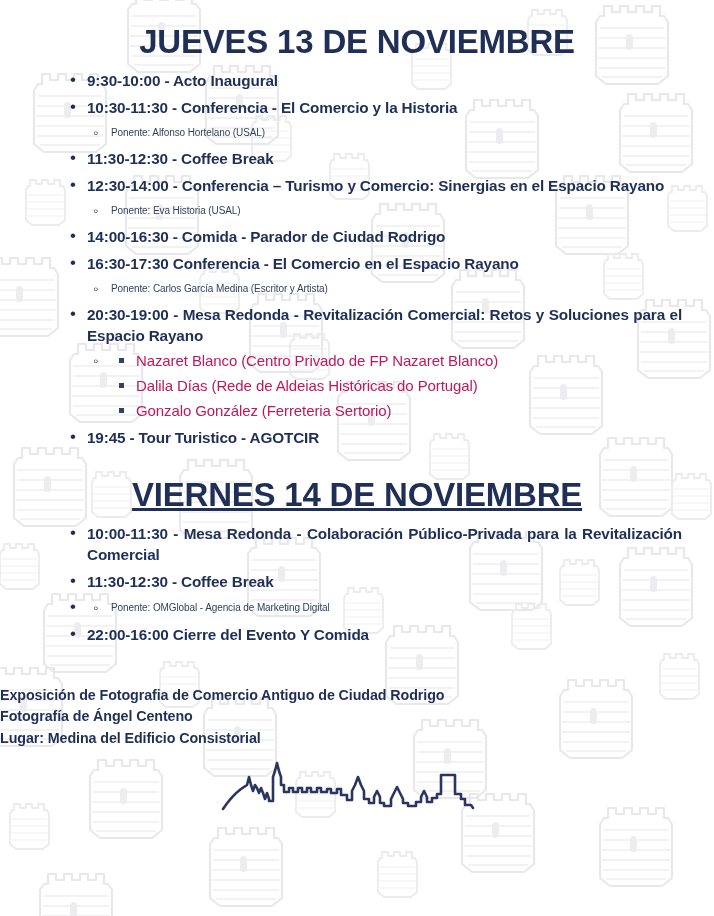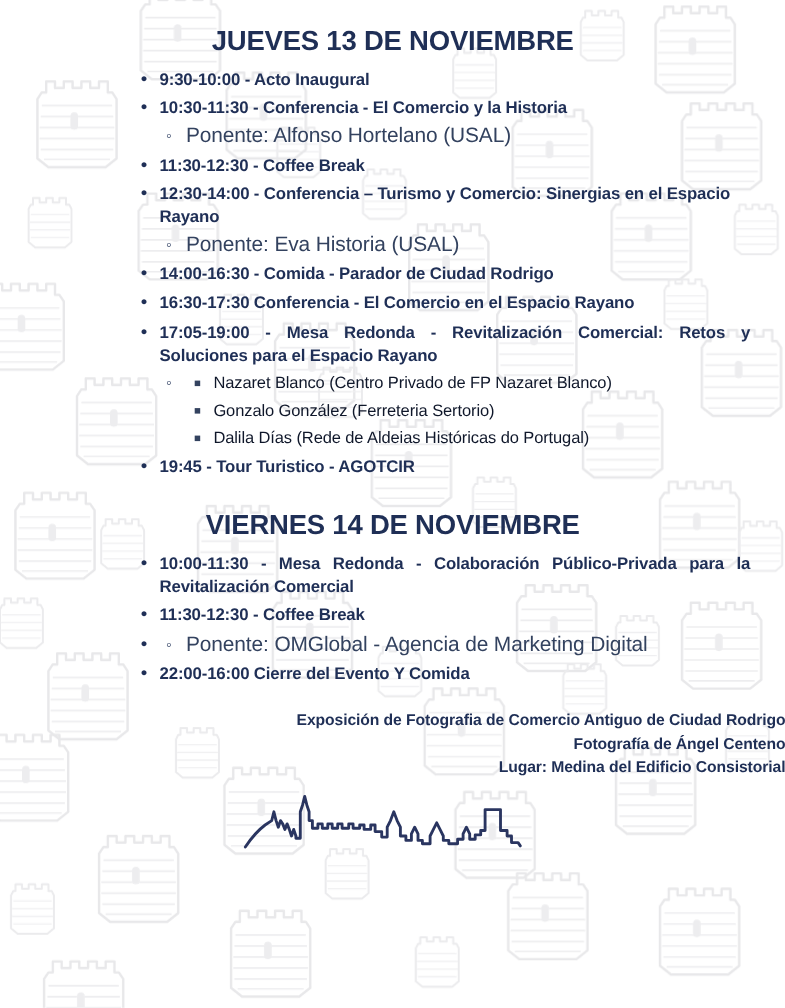--- a/index.html
+++ b/index.html
@@ -31,28 +31,28 @@
     position: relative;
     z-index: 1;
     width: 714px;
     height: 916px;
     box-sizing: border-box;
     padding: 0;
   }
 
   .day-title {
     text-align: center;
-    font-size: 25px;
+    font-size: 33px;
     font-weight: bold;
     letter-spacing: -0.2px;
     color: #1f2f56;
     line-height: 1.1;
   }
   #day1-title { margin: 24px 0 10px 0; }
-  #day2-title { margin: 29px 0 10px 0; }
+  #day2-title { margin: 29px 0 10px 0; text-decoration: underline; }
 
   ul.lvl1 {
     list-style: none;
     margin: 0;
     padding: 0;
   }
   ul.lvl1 > li {
     position: relative;
     padding-left: 27px;
     margin: 0 0 5.5px 0;
@@ -91,21 +91,21 @@
   ul.lvl2 > li::before {
     content: "\25E6";
     position: absolute;
     left: 6px;
     top: 0px;
     font-size: 15px;
     line-height: 21px;
     color: #3a4a6b;
   }
   .l2-text {
-    font-size: 19px;
+    font-size: 10px;
     font-weight: normal;
     line-height: 21px;
     color: #33425f;
     letter-spacing: -0.1px;
   }
 
   ul.lvl3 {
     list-style: none;
     margin: 3px 0 2px 0;
     padding: 0;
@@ -121,32 +121,32 @@
     left: 8px;
     top: 8px;
     width: 5px;
     height: 5px;
     background: #33425f;
   }
   .l3-text {
     font-size: 15px;
     font-weight: normal;
     line-height: 21px;
-    color: #0f172a;
+    color: #be185d;
     letter-spacing: -0.1px;
   }
 
   .lists-wrap {
-    padding: 0 32px 0 118px;
+    padding: 0 32px 0 60px;
   }
 
   
   #footer {
-    margin-top: 22px;
-    text-align: right;
+    margin-top: 40px;
+    text-align: left;
     color: #1f2f56;
   }
   #footer .fline {
     font-size: 14.3px;
     font-weight: bold;
     line-height: 21.5px;
     letter-spacing: -0.1px;
   }
 
   #skyline-wrap {
@@ -272,35 +272,40 @@
           </li>
         </ul>
       </li>
 
       <li>
         <div class="l1-text">14:00-16:30 - Comida - Parador de Ciudad Rodrigo</div>
       </li>
 
       <li>
         <div class="l1-text">16:30-17:30 Conferencia - El Comercio en el Espacio Rayano</div>
-      </li>
-
-      <li>
-        <div class="l1-text justify">17:05-19:00 - Mesa Redonda - Revitalización Comercial: Retos y Soluciones para el Espacio Rayano</div>
+        <ul class="lvl2">
+          <li>
+            <div class="l2-text">Ponente: Carlos García Medina (Escritor y Artista)</div>
+          </li>
+        </ul>
+      </li>
+
+      <li>
+        <div class="l1-text justify">20:30-19:00 - Mesa Redonda - Revitalización Comercial: Retos y Soluciones para el Espacio Rayano</div>
         <ul class="lvl2">
           <li>
             <ul class="lvl3">
               <li>
                 <div class="l3-text">Nazaret Blanco (Centro Privado de FP Nazaret Blanco)</div>
               </li>
               <li>
-                <div class="l3-text">Gonzalo González (Ferreteria Sertorio)</div>
+                <div class="l3-text">Dalila Días (Rede de Aldeias Históricas do Portugal)</div>
               </li>
               <li>
-                <div class="l3-text">Dalila Días (Rede de Aldeias Históricas do Portugal)</div>
+                <div class="l3-text">Gonzalo González (Ferreteria Sertorio)</div>
               </li>
             </ul>
           </li>
         </ul>
       </li>
 
       <li>
         <div class="l1-text">19:45 - Tour Turistico - AGOTCIR</div>
       </li>
 

